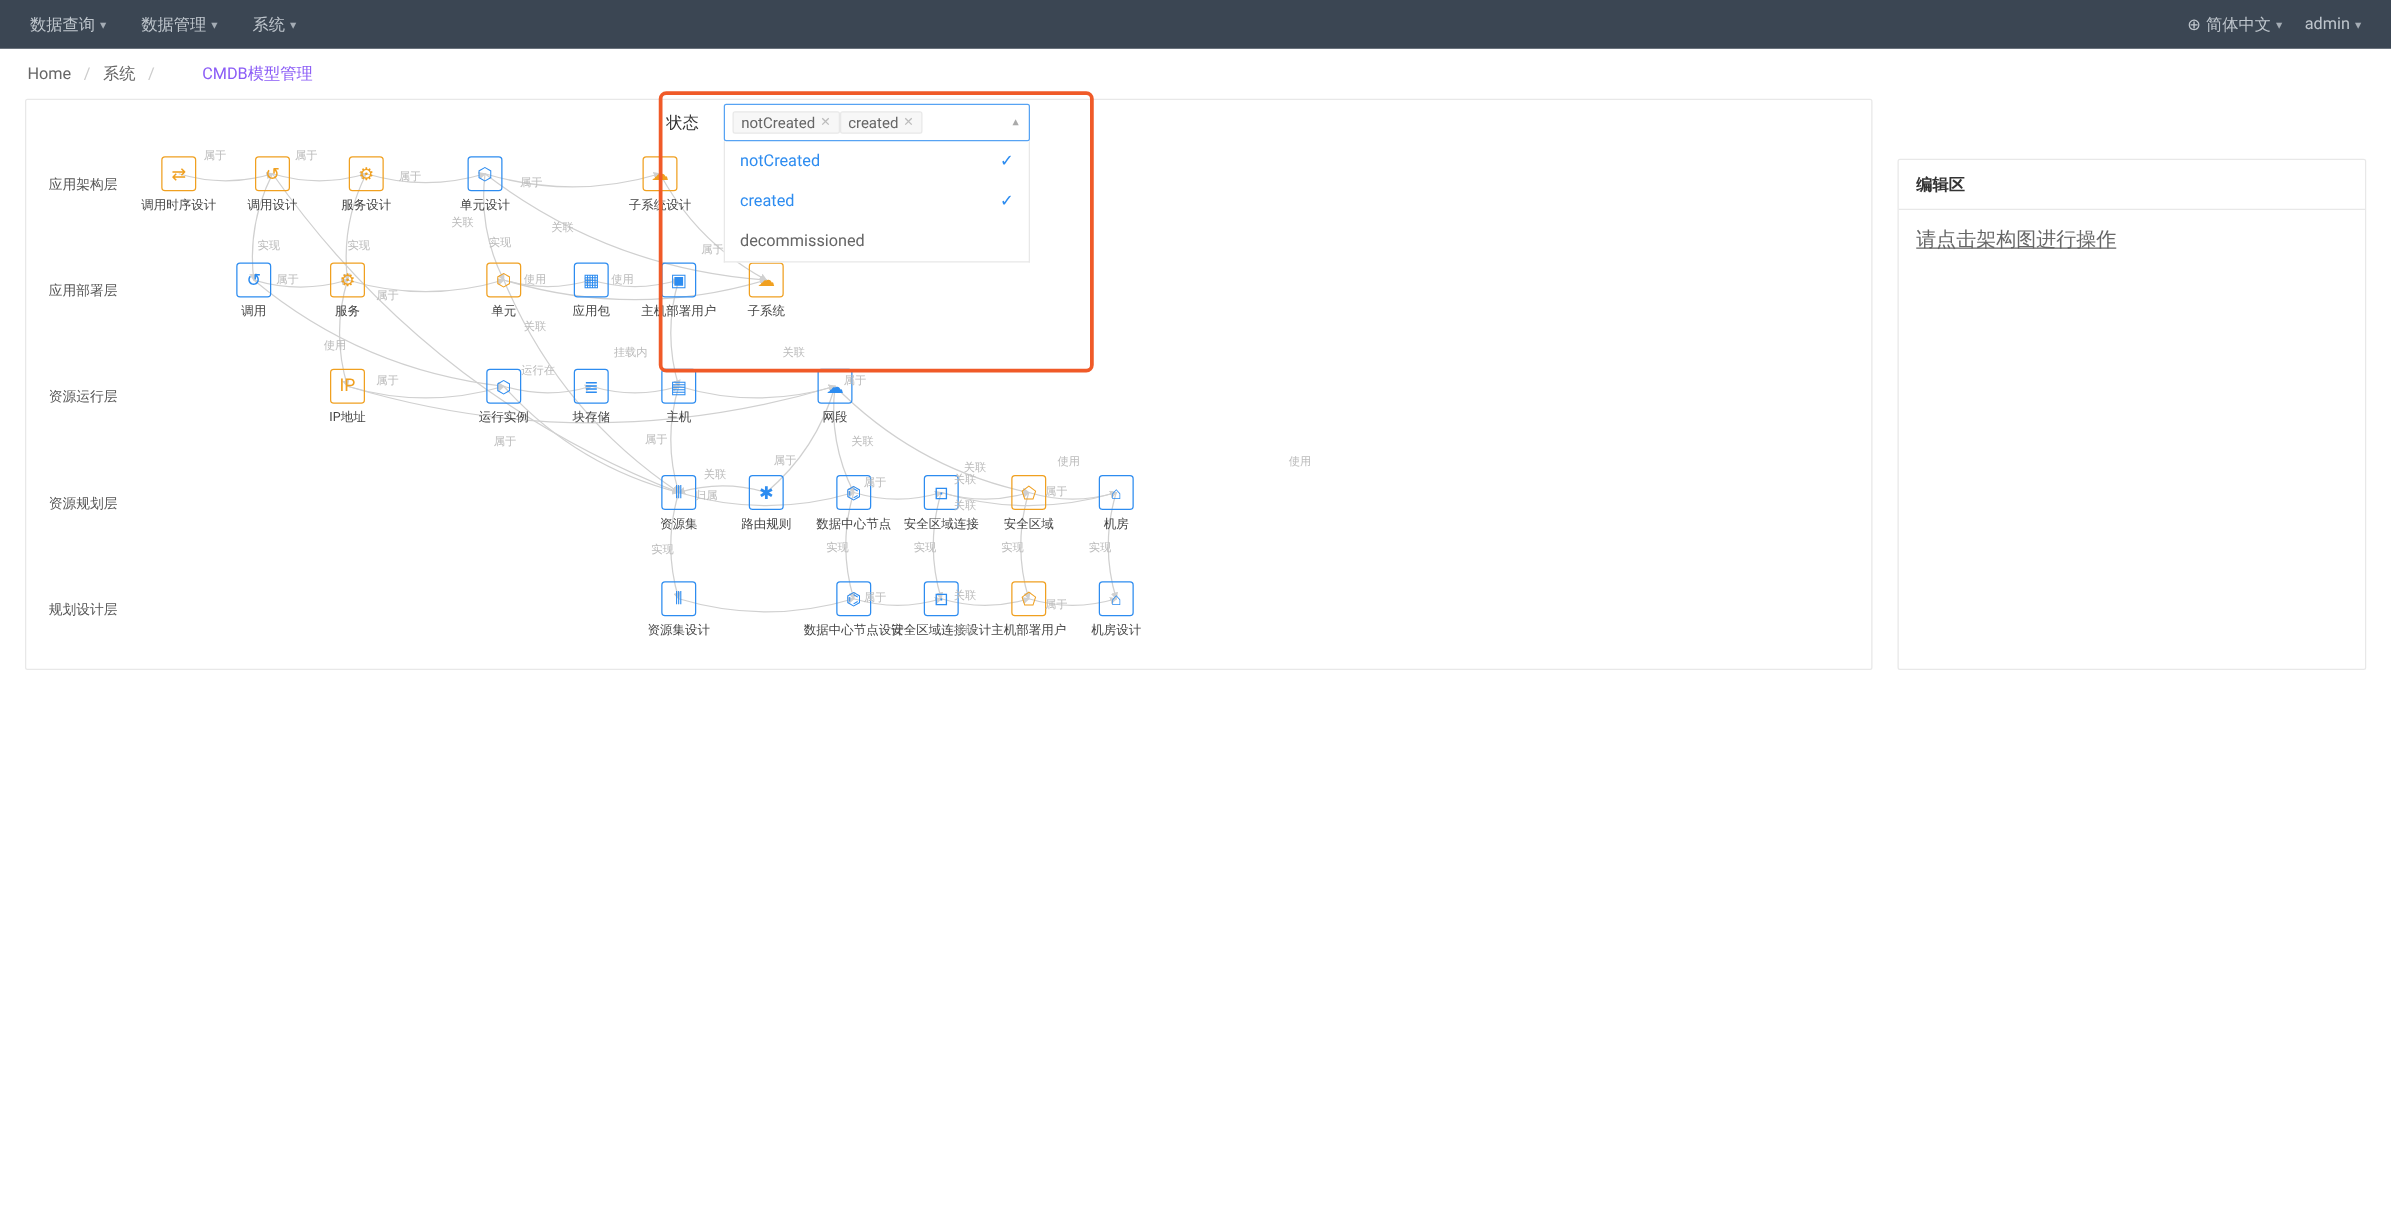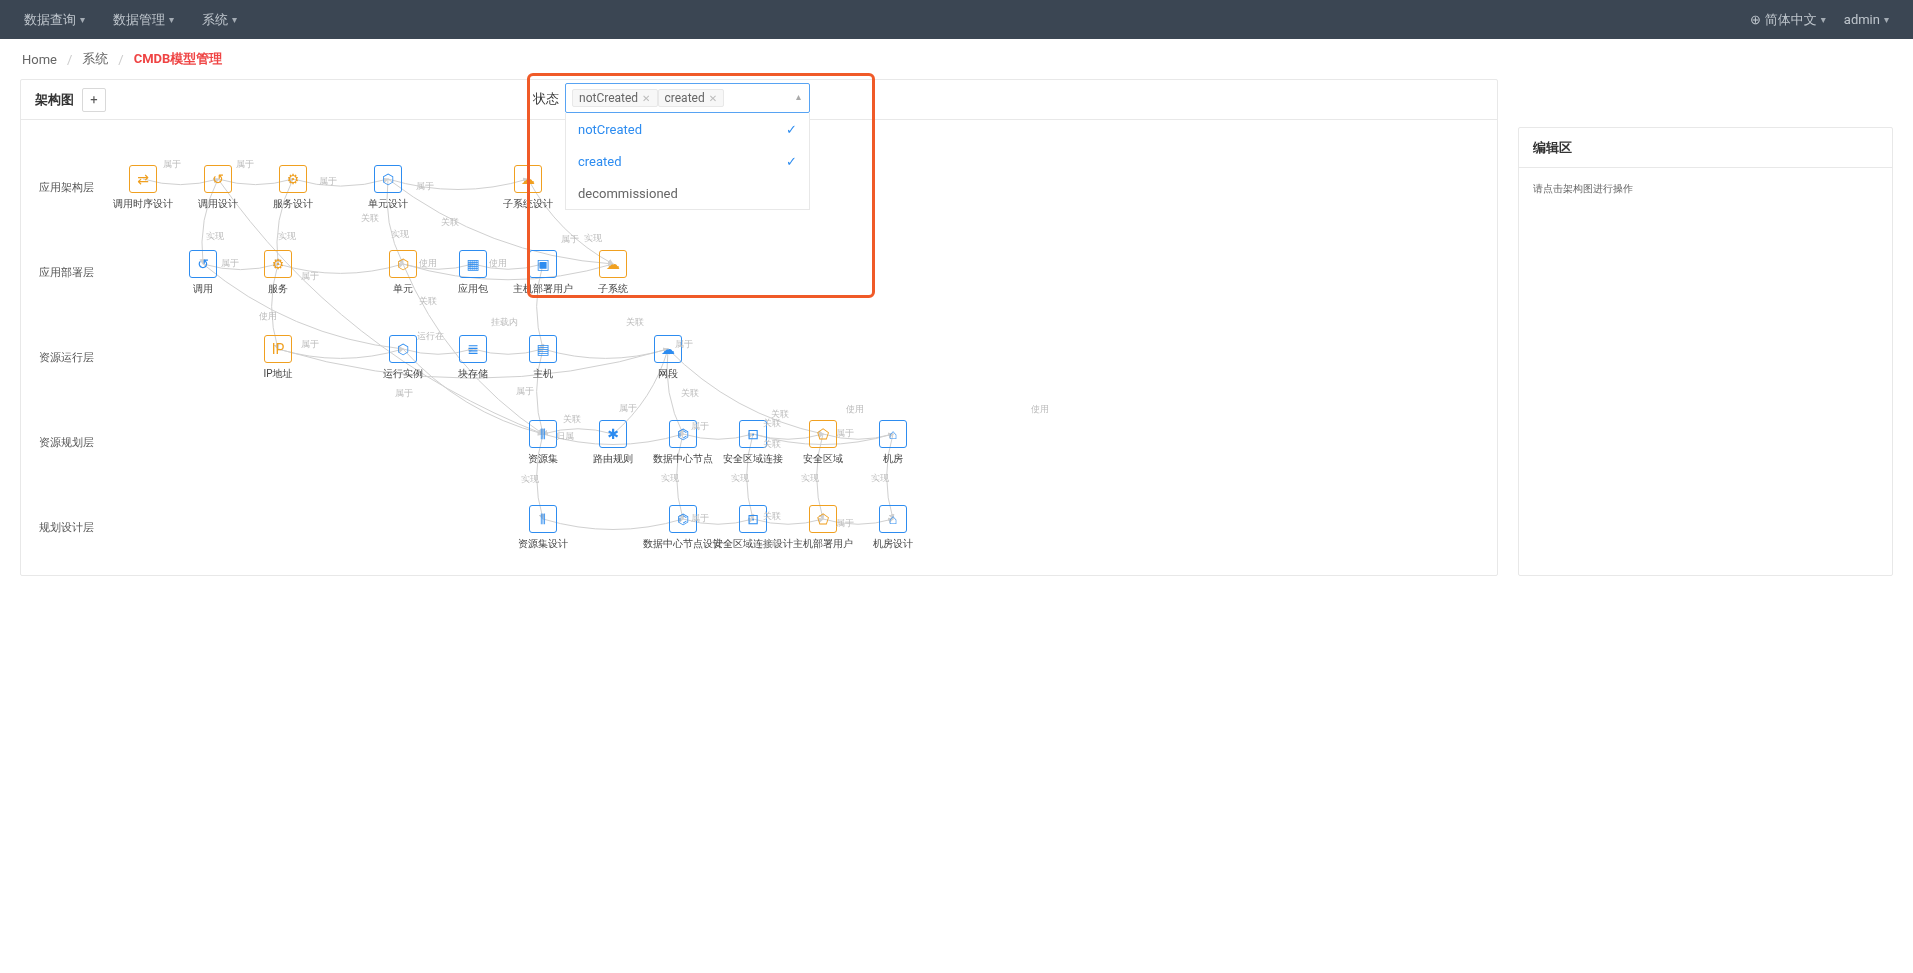--- a/index.html
+++ b/index.html
@@ -8,33 +8,33 @@
 
 .topnav { height:39px; background:#3b4653; display:flex; align-items:center; padding:0 24px; color:#bfc6cd; font-size:13px; }
 .topnav .nav-left { display:flex; gap:28px; }
 .topnav .nav-item { display:inline-flex; align-items:center; gap:4px; cursor:pointer;justify-content:space-between; }
 .topnav .nav-right { margin-left:auto; display:flex; gap:18px; align-items:center; }
 .topnav .caret { font-size:10px; opacity:.8; }
 
 
 .breadcrumb { height:40px; display:flex; align-items:center; padding:0 22px; gap:10px; font-size:13px; color:#666; }
 .breadcrumb .sep { color:#ccc; }
-.breadcrumb .current { color:#ef4444; font-weight:700; }
+.breadcrumb .current { color:#8b5cf6; font-weight:400;margin-left:28px; }
 
 
 .content { display:flex; gap:20px; padding:0 20px; }
 .panel { border:1px solid #e8e8e8; border-radius:2px; background:#fff; }
 .panel-left { flex:1; position:relative; }
 .panel-right { width:375px;margin-top:48px; }
 .panel-head { height:40px; border-bottom:1px solid #e8e8e8; display:flex; align-items:center; padding:0 14px; font-weight:600; }
 .panel-head .add-btn { margin-left:8px; width:24px; height:24px; border:1px solid #d9d9d9; border-radius:2px; display:flex; align-items:center; justify-content:center; font-weight:400; color:#555; cursor:pointer; }
-.panel-body { padding:14px; font-size:10px; color:#666; }
-
-
-.status-wrap { position:absolute; left:512px; top:3px; display:flex; align-items:flex-start; gap:6px; z-index:10; }
+.panel-body { padding:14px; font-size:16px; color:#666;text-decoration:underline; }
+
+
+.status-wrap { position:absolute; left:512px; top:3px; display:flex; align-items:flex-start; gap:20px; z-index:10; }
 .status-label { line-height:32px; font-size:13px; }
 .status-box { width:245px; }
 .status-input { height:30px; border:1px solid #57a3f3; border-radius:2px; display:flex; align-items:center; padding:0 24px 0 6px; gap:6px; position:relative; background:#fff; }
 .status-tag { background:#f7f7f7; border:1px solid #e8e8e8; border-radius:2px; padding:1px 6px; font-size:12px; color:#666; display:inline-flex; align-items:center; gap:4px; }
 .status-tag .x { color:#bbb; cursor:pointer; font-size:10px; }
 .status-caret { position:absolute; right:8px; color:#aaa; font-size:10px; transform:rotate(180deg); }
 .status-dd { border:1px solid #e8e8e8; border-top:none; background:#fff; }
 .status-opt { height:32px; display:flex; align-items:center; justify-content:space-between; padding:0 12px; font-size:13px; cursor:pointer; color:#666; }
 .status-opt.sel { color:#2d8cf0; }
 .status-opt .check { color:#2d8cf0; }
@@ -87,24 +87,20 @@
 <div class="breadcrumb">
   <span>Home</span>
   <span class="sep">/</span>
   <span>系统</span>
   <span class="sep">/</span>
   <span class="current">CMDB模型管理</span>
 </div>
 
 <div class="content">
   <div class="panel panel-left">
-    <div class="panel-head">
-      <span>架构图</span>
-      <span class="add-btn">+</span>
-    </div>
 
     <div class="status-highlight"></div>
     <div class="status-wrap">
       <span class="status-label">状态</span>
       <div class="status-box">
         <div class="status-input">
           <span id="tags"><span class="status-tag">
                 <span>notCreated</span>
                 <span class="x">✕</span>
               </span><span class="status-tag">

